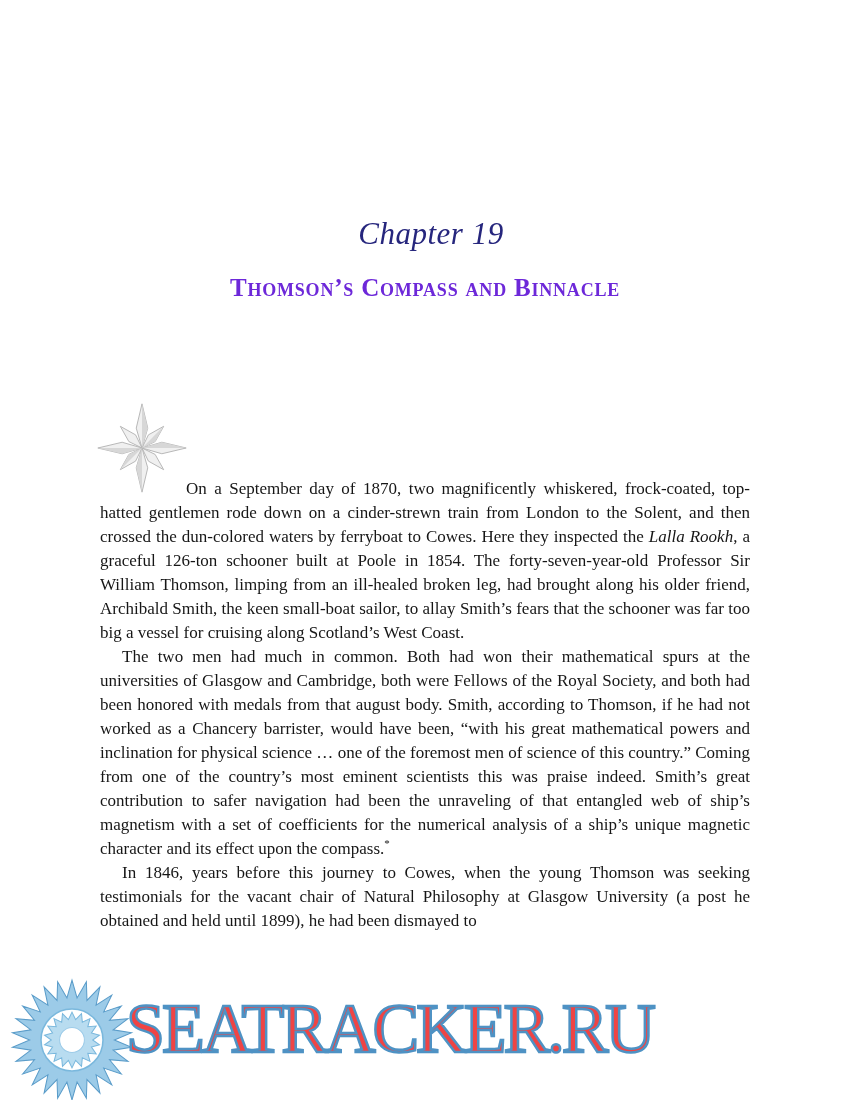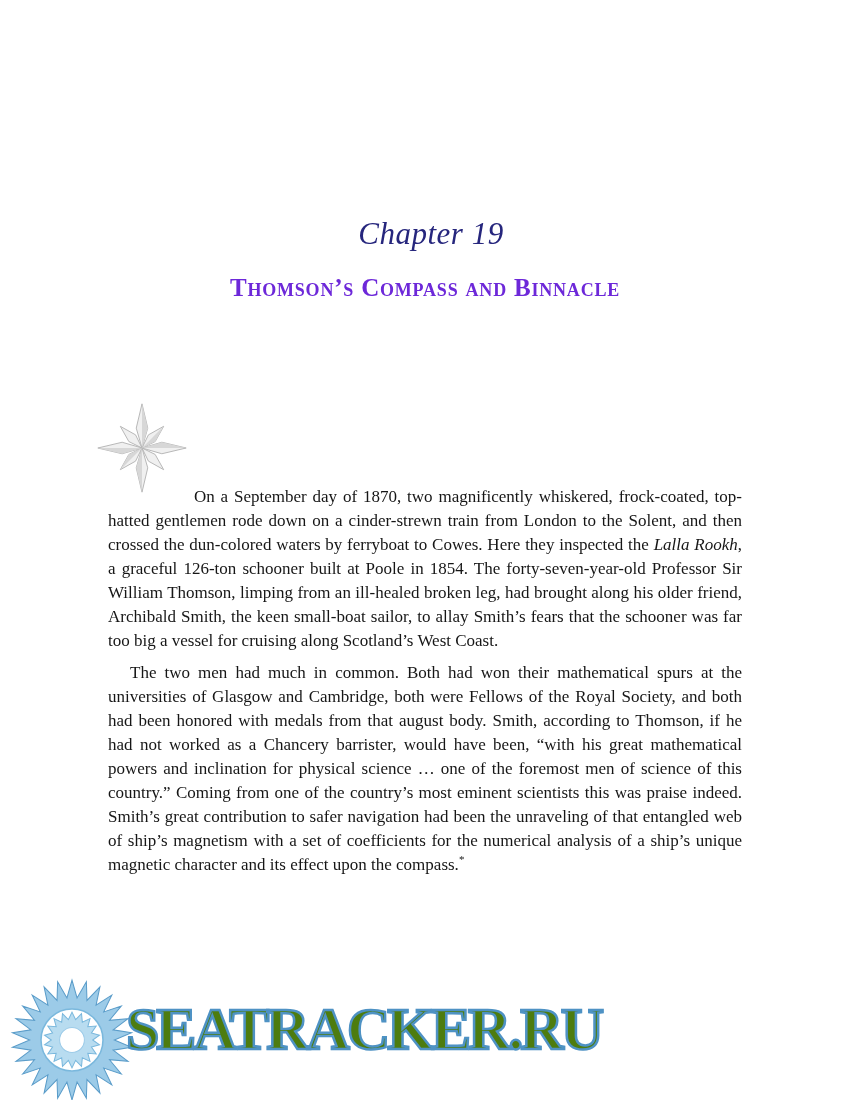--- a/index.html
+++ b/index.html
@@ -18,35 +18,35 @@
     text-align:center; font-variant:small-caps; font-weight:bold;
     font-size:25px; color:#6d28d9; letter-spacing:0.8px;
   }
   .ornament {
     position:absolute; left:94px; top:400px; width:96px; height:96px;
   }
   .body-text {
     position:absolute; left:100px; top:477px; width:650px;
     font-size:17px; line-height:24px; text-align:justify; color:#161616;
   }
-  .body-text p { margin:8px; padding:0; }
+  .body-text p { margin:0; padding:0; }
   p.first-para { text-indent:86px; }
   p.ind { text-indent:22px; }
   sup.fn {
     font-size:11px; line-height:0; vertical-align:super;
   }
   .watermark {
     position:absolute; left:0; top:978px; width:850px; height:122px;
   }
   .sun { position:absolute; left:10px; top:0px; width:124px; height:124px; }
   .wm-text {
     position:absolute; left:126px; top:8px; white-space:nowrap;
-    font-family:"Liberation Serif", serif; font-weight:bold;
-    font-size:60px; line-height:86px; letter-spacing:-3px;
-    color:#4d7c0f;
+    font-family:"Liberation Serif", serif; font-weight:normal;
+    font-size:70px; line-height:86px; letter-spacing:-3px;
+    color:#ef4444;
     -webkit-text-stroke:2.5px #4e92c4;
   }
 </style>
 </head>
 <body>
 
 <div class="page">
 
   <div class="chapter-label">Chapter 19</div>
 
@@ -75,20 +75,21 @@
         <polygon points="27.4,72.6 36.3,56.7 50,50"></polygon>
       </g>
     </svg>
   </div>
 
   <div class="body-text">
     <p class="first-para"><span>On a September day of 1870, two magnificently whiskered, frock-coated, top-hatted gentlemen rode down on a cinder-strewn train from London to the Solent, and then crossed the dun-colored waters by ferryboat to Cowes. Here they inspected the </span><i>Lalla Rookh</i><span>, a graceful 126-ton schooner built at Poole in 1854. The forty-seven-year-old Professor Sir William Thomson, limping from an ill-healed broken leg, had brought along his older friend, Archibald Smith, the keen small-boat sailor, to allay Smith’s fears that the schooner was far too big a vessel for cruising along Scotland’s West Coast.</span></p>
 
     <p class="ind"><span>The two men had much in common. Both had won their mathematical spurs at the universities of Glasgow and Cambridge, both were Fellows of the Royal Society, and both had been honored with medals from that august body. Smith, according to Thomson, if he had not worked as a Chancery barrister, would have been, “with his great mathematical powers and inclination for physical science … one of the foremost men of science of this country.” Coming from one of the country’s most eminent scientists this was praise indeed. Smith’s great contribution to safer navigation had been the unraveling of that entangled web of ship’s magnetism with a set of coefficients for the numerical analysis of a ship’s unique magnetic character and its effect upon the compass.</span><sup class="fn">*</sup></p>
 
+    <p class="ind">In 1846, years before this journey to Cowes, when the young Thomson was seeking testimonials for the vacant chair of Natural Philosophy at Glasgow University (a post he obtained and held until 1899), he had been dismayed to</p>
   </div>
 
   <div class="watermark">
     <span class="sun">
       <svg width="124" height="124" viewBox="0 0 120 120">
         <polygon points="60.0,2.0 64.9,19.3 73.9,3.7 74.5,21.7 87.0,8.6 83.3,26.3 98.5,16.6 90.7,32.8 107.7,27.1 96.3,40.9 114.2,39.4 99.8,50.2 117.6,53.0 101.0,60.0 117.6,67.0 99.8,69.8 114.2,80.6 96.3,79.1 107.7,92.9 90.7,87.2 98.5,103.4 83.3,93.7 87.0,111.4 74.5,98.3 73.9,116.3 64.9,100.7 60.0,118.0 55.1,100.7 46.1,116.3 45.5,98.3 33.0,111.4 36.7,93.7 21.5,103.4 29.3,87.2 12.3,92.9 23.7,79.1 5.8,80.6 20.2,69.8 2.4,67.0 19.0,60.0 2.4,53.0 20.2,50.2 5.8,39.4 23.7,40.9 12.3,27.1 29.3,32.8 21.5,16.6 36.7,26.3 33.0,8.6 45.5,21.7 46.1,3.7 55.1,19.3" fill="#9ccbe8" stroke="#5a9cc9" stroke-width="1"></polygon>
         <circle cx="60" cy="60" r="30" fill="#ffffff" stroke="#7ab8dd" stroke-width="1.5"></circle>
         <polygon points="60.0,33.0 63.5,40.3 69.2,34.6 70.0,42.7 77.4,39.3 75.3,47.1 83.4,46.5 78.8,53.2 86.6,55.3 80.0,60.0 86.6,64.7 78.8,66.8 83.4,73.5 75.3,72.9 77.4,80.7 70.0,77.3 69.2,85.4 63.5,79.7 60.0,87.0 56.5,79.7 50.8,85.4 50.0,77.3 42.6,80.7 44.7,72.9 36.6,73.5 41.2,66.8 33.4,64.7 40.0,60.0 33.4,55.3 41.2,53.2 36.6,46.5 44.7,47.1 42.6,39.3 50.0,42.7 50.8,34.6 56.5,40.3" fill="#b8dcf0" stroke="#7ab8dd" stroke-width="1"></polygon>
         <circle cx="60" cy="60" r="12" fill="#ffffff" stroke="#9ccbe8" stroke-width="1"></circle>
       </svg>

